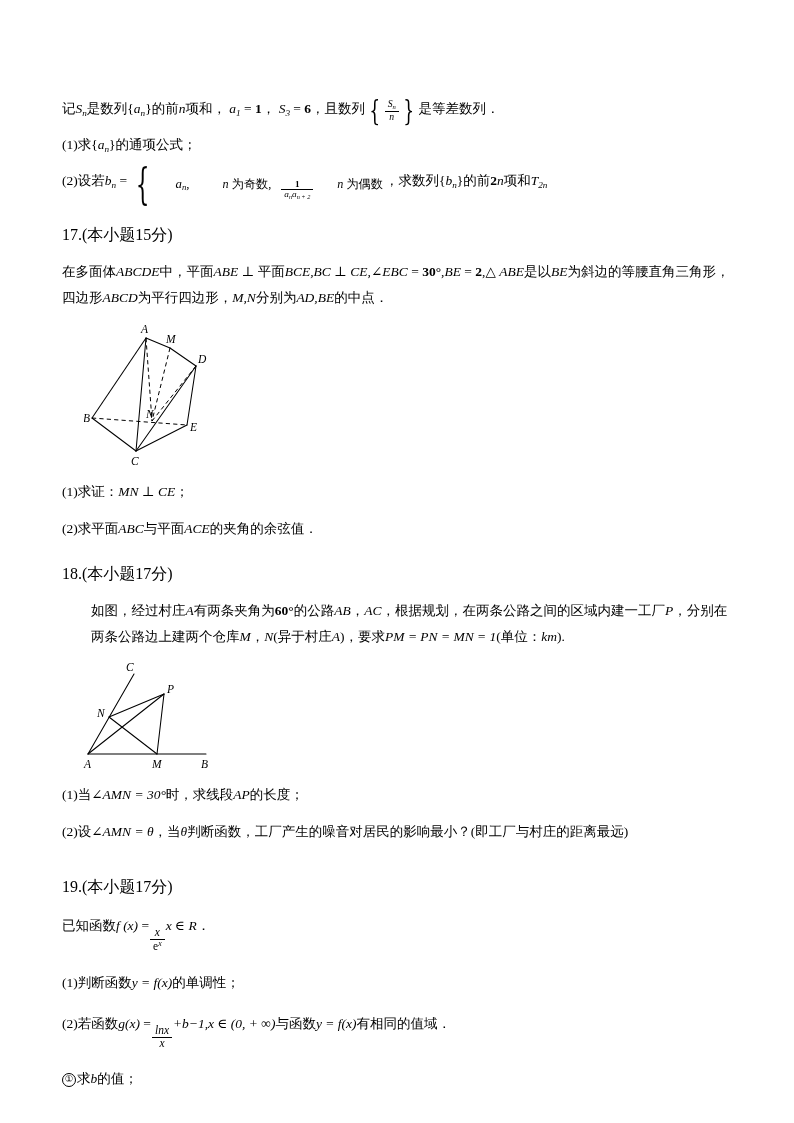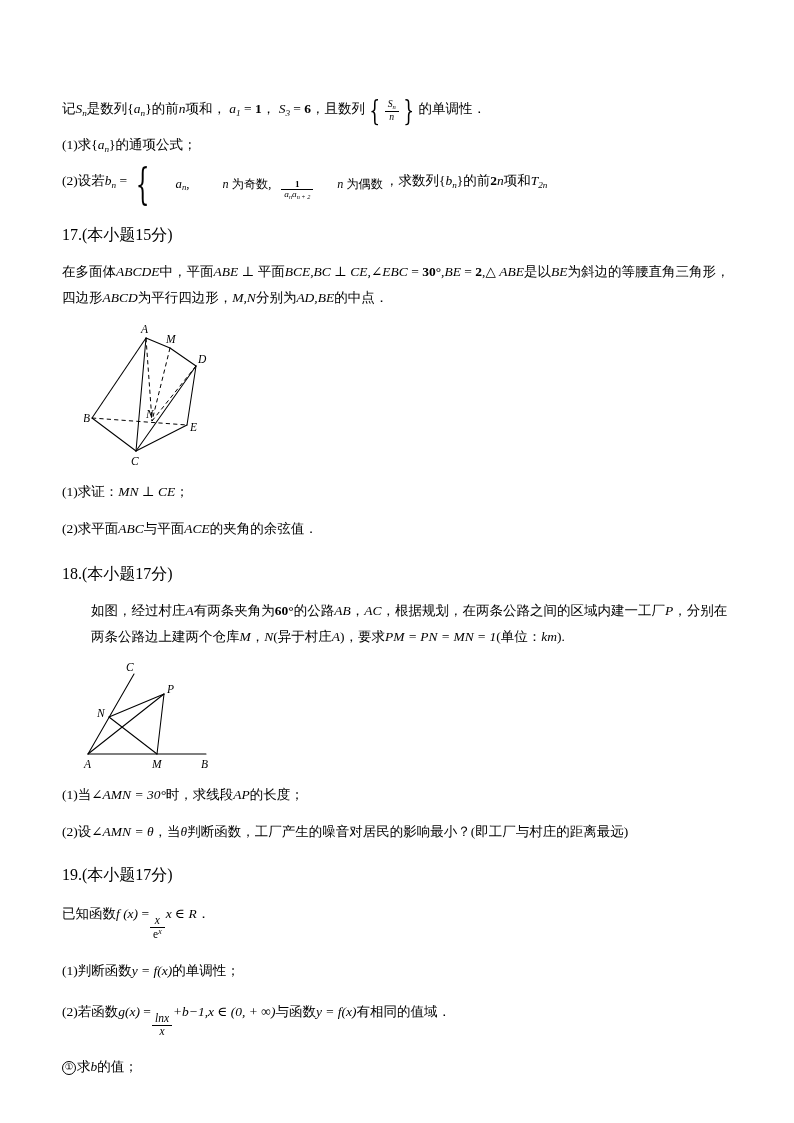--- a/index.html
+++ b/index.html
@@ -130,21 +130,21 @@
   <div class="para">
     <span class="up">记</span><span class="mi">S</span><sub>n</sub><span class="up">是数列</span><span class="up">{</span><span class="mi">a</span><sub>n</sub><span class="up">}</span><span class="up">的前</span><span class="mi">n</span><span class="up">项和，</span>
     <span class="mi">a</span><sub>1</sub> <span class="up">= </span><span class="num">1</span><span class="up">，</span>
     <span class="mi">S</span><sub>3</sub> <span class="up">= </span><span class="num">6</span><span class="up">，且数列</span><span class="setbr">
           <span class="br">{</span>
           <span class="frac">
             <span class="n"><span class="mi">S</span><sub>n</sub></span>
             <span class="d"><span class="mi">n</span></span>
           </span>
           <span class="br">}</span>
-        </span><span class="up">的单调性．</span>
+        </span><span class="up">是等差数列．</span>
   </div>
 
   <div class="para">
     <span>(1)</span><span>求</span><span class="up">{</span><span class="mi">a</span><sub>n</sub><span class="up">}</span><span>的通项公式；</span>
   </div>
 
   <div class="para" style="line-height:1.4;margin-bottom:18px;">
     <span>(2)</span><span>设若</span><span class="mi">b</span><sub>n</sub> <span class="up">=</span><span class="piece">
           <span class="lbrace">{</span>
           <span class="rows">
@@ -260,21 +260,21 @@
   </div>
 
   <div class="para" style="margin-top:2px;">
     <span>(1)</span><span>当</span><span class="mi">∠AMN = 30°</span><span>时，求线段</span><span class="mi">AP</span><span>的长度；</span>
   </div>
 
   <div class="para">
     <span>(2)</span><span>设</span><span class="mi">∠AMN = θ</span><span>，当</span><span class="mi">θ</span><span>判断函数，工厂产生的噪音对居民的影响最小？(即工厂与村庄的距离最远)</span>
   </div>
 
-  <div class="qhead" style="margin-top:18px;">
+  <div class="qhead" style="margin-top:30px;">
     <span>19.</span><span>(本小题17分)</span>
   </div>
 
   <div class="para" style="margin-top:14px;">
     <span>已知函数</span><span class="mi">f (x)</span> <span class="up">=</span><span class="frac big">
           <span class="n"><span class="mi">x</span></span>
           <span class="d"><span class="up" style="font-style:normal;">e</span><sup>x</sup></span>
         </span><span class="mi">x ∈ R</span><span>．</span>
   </div>
 

